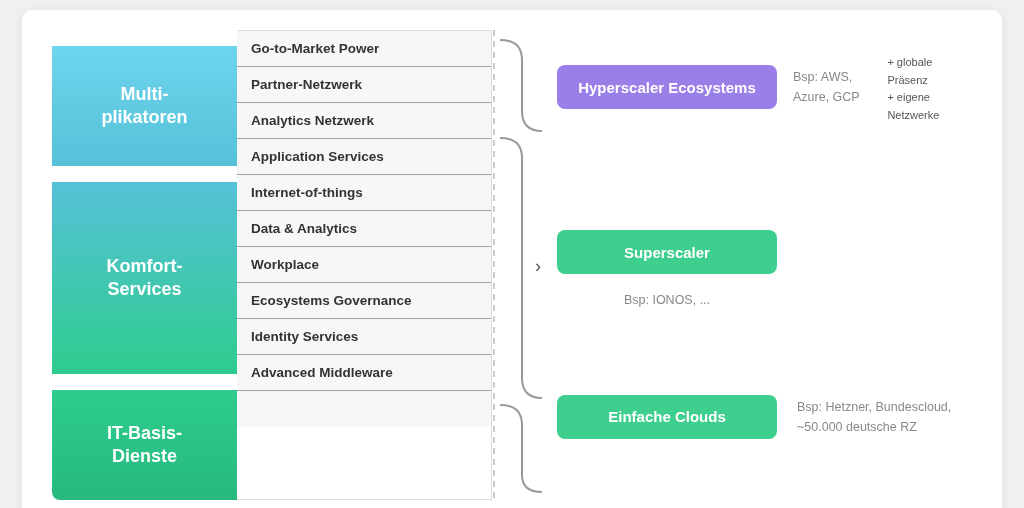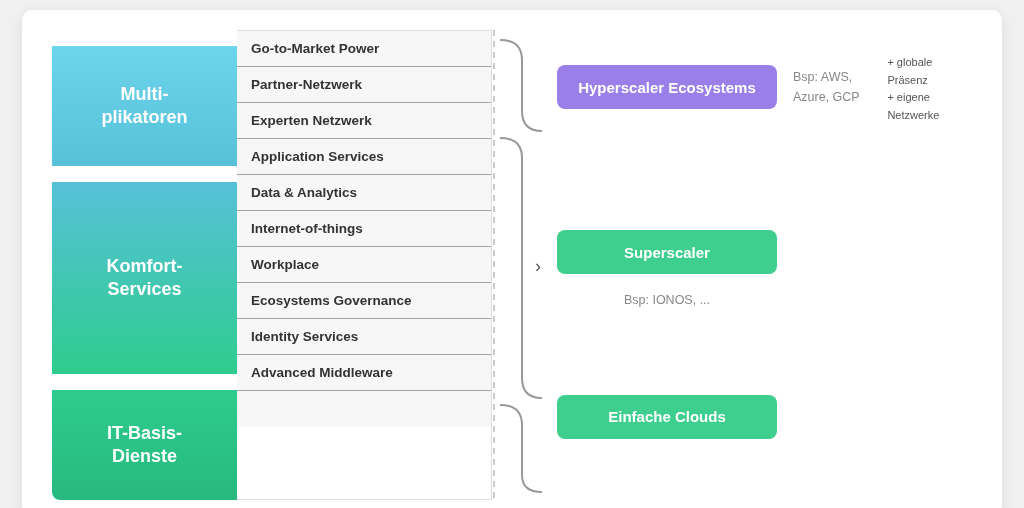--- a/index.html
+++ b/index.html
@@ -157,30 +157,30 @@
   </div>
 
   <div class="middle-column">
     <div class="service-item">
         <span>Go-to-Market Power</span>
       </div>
     <div class="service-item">
         <span>Partner-Netzwerk</span>
       </div>
     <div class="service-item">
-        <span>Experten Netzwerk</span>
+        <span>Analytics Netzwerk</span>
       </div>
     <div class="service-item">
         <span>Application Services</span>
       </div>
     <div class="service-item">
+        <span>Internet-of-things</span>
+      </div>
+    <div class="service-item">
         <span>Data &amp; Analytics</span>
-      </div>
-    <div class="service-item">
-        <span>Internet-of-things</span>
       </div>
     <div class="service-item">
         <span>Workplace</span>
       </div>
     <div class="service-item">
         <span>Ecosystems Governance</span>
       </div>
     <div class="service-item">
         <span>Identity Services</span>
       </div>
@@ -229,18 +229,22 @@
         </div>
         <span class="cloud-desc">Bsp: IONOS, ...</span>
       </div>
     </div>
 
     <div class="right-section" style="align-items: center;">
       <div style="display: flex; align-items: center; gap: 20px;">
         <div class="cloud-badge badge-einfache">
           <span>Einfache Clouds</span>
         </div>
+        <div>
+          <div class="cloud-desc">Bsp: Hetzner, Bundescloud,</div>
+          <div class="cloud-desc">~50.000 deutsche RZ</div>
+        </div>
       </div>
     </div>
 
   </div>
 
 </div>
 
 </body></html>

